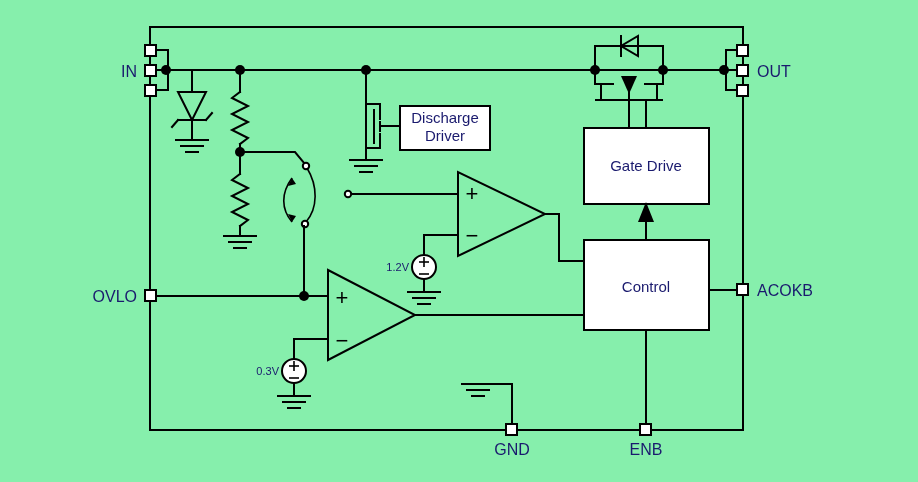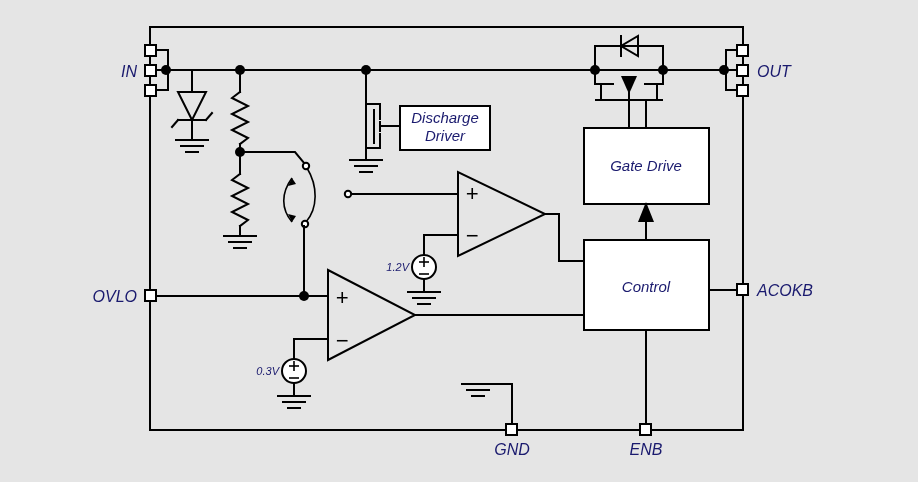--- a/index.html
+++ b/index.html
@@ -7,23 +7,22 @@
     padding: 0;
     background: #ffffff;
   }
   body {
     font-family: "Liberation Sans", sans-serif;
   }
   #canvas {
     position: relative;
     width: 918px;
     height: 482px;
-    background: #e5e5e5;
+    background: #86efac;
     overflow: hidden;
-    font-style: italic;
   }
   svg.schematic {
     display: block;
     width: 918px;
     height: 482px;
   }
   .wire {
     stroke: #000000;
     stroke-width: 2;
     fill: none;

